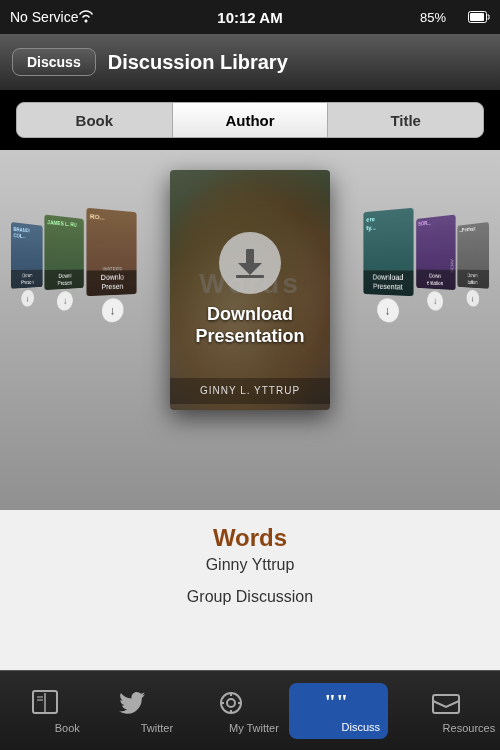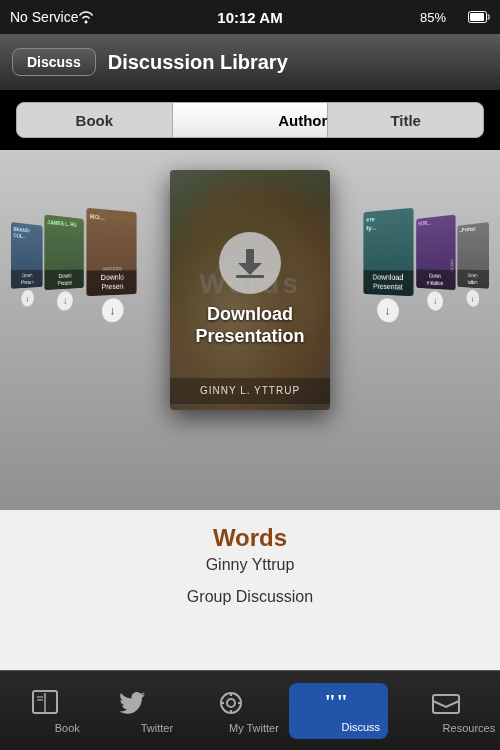--- a/index.html
+++ b/index.html
@@ -17,21 +17,21 @@
       height: 34px;
       background: #1a1a1a;
       display: flex;
       align-items: center;
       justify-content: space-between;
       padding: 0 10px;
       color: #fff;
       font-size: 14px;
       font-weight: 500;
     }
-    .status-left { display: flex; align-items: center; }
+    .status-left { display: flex; align-items: flex-start; }
     .status-center { position: absolute; left: 50%; transform: translateX(-50%); font-size: 15px; font-weight: 600; }
     .status-right { display: flex; align-items: center; gap: 22px; font-size: 13px; }
 
     
     #nav-bar {
       width: 500px;
       height: 56px;
       background: linear-gradient(to bottom, #5a5a5a, #2a2a2a);
       display: flex;
       align-items: center;
@@ -72,21 +72,20 @@
       border-right: 1px solid #aaa;
       font-size: 15px;
       font-weight: 600;
       color: #333;
       cursor: pointer;
     }
     .seg-btn:last-child { border-right: none; }
     .seg-btn.active {
       background: linear-gradient(to bottom, #fff, #e8e8e8);
       color: #000;
-      text-align: right;
     }
 
     
     #carousel-area {
       width: 500px;
       height: 360px;
       background: linear-gradient(to bottom, #c8c8c8 0%, #b0b0b0 40%, #909090 100%);
       position: relative;
       display: flex;
       align-items: center;

